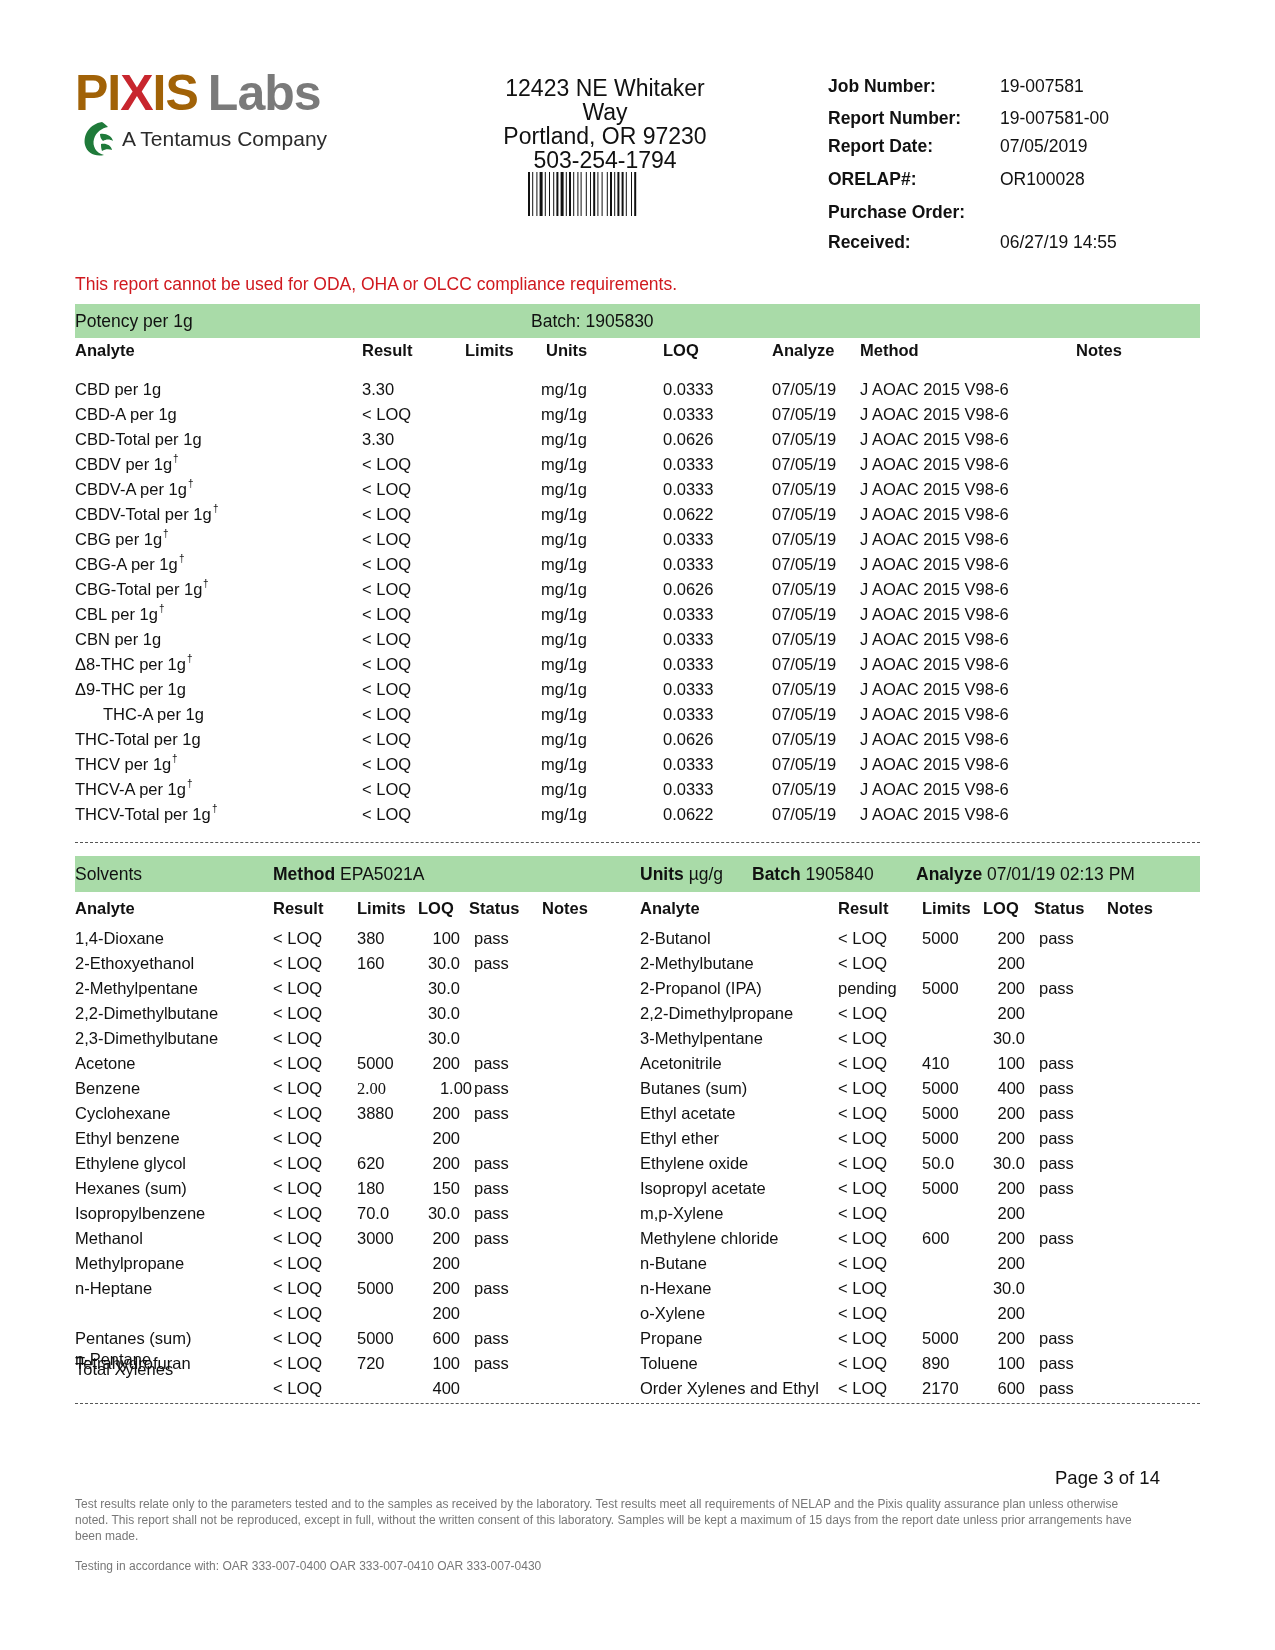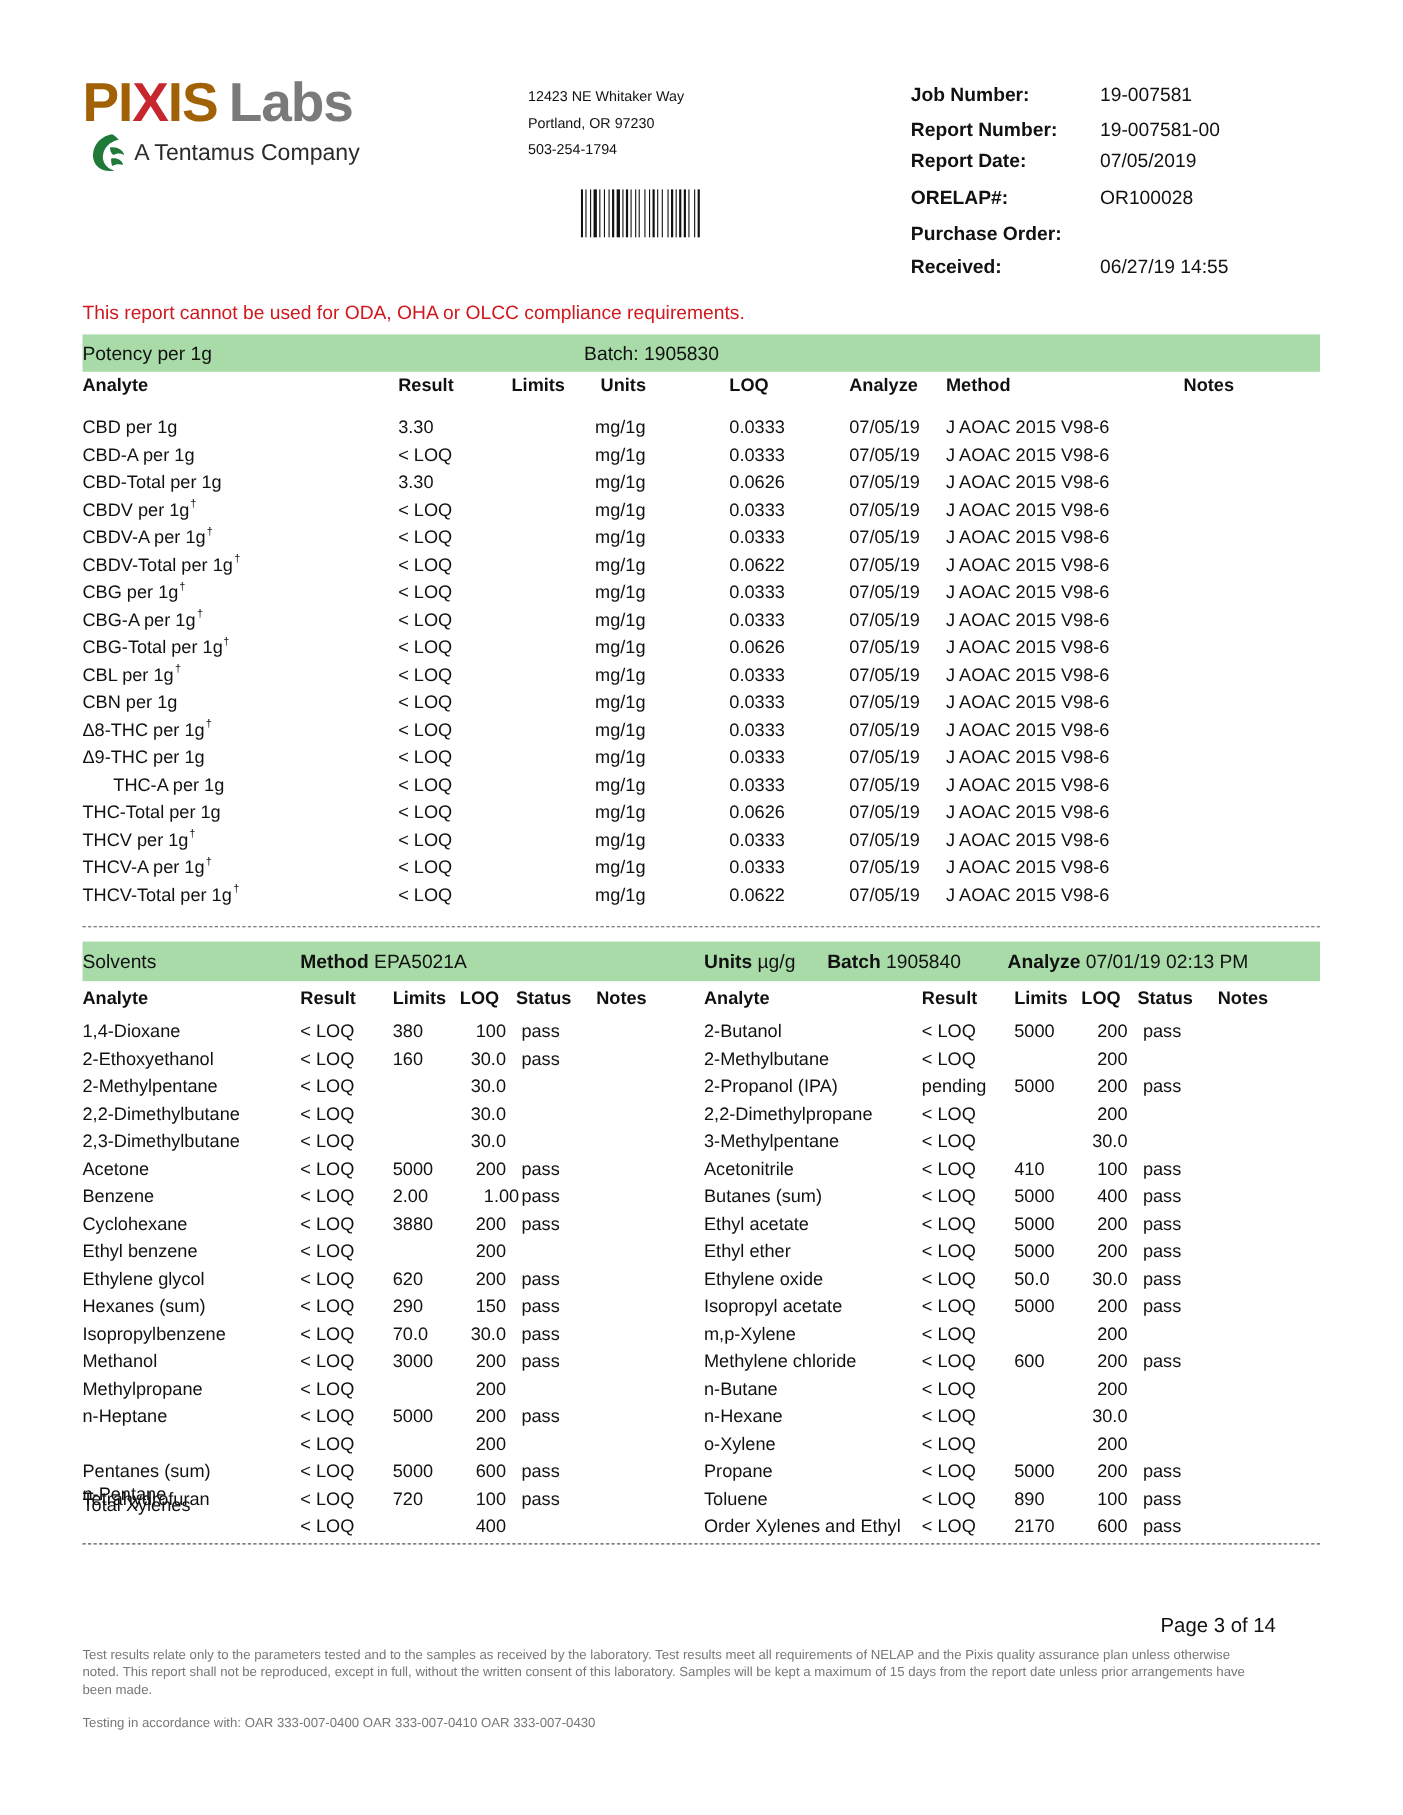--- a/index.html
+++ b/index.html
@@ -7,21 +7,21 @@
          font-family: "Liberation Sans", "DejaVu Sans", sans-serif; color: #111; }
   .abs { position: absolute; }
   
   .logo-main { left: 75px; top: 68px; font-size: 50px; font-weight: bold; letter-spacing: -1px; line-height: 1; }
   .logo-main .pi { color: #a16207; margin-top: 11px; }
   .logo-main .x { color: #c8262e; }
   .logo-main .labs { color: #7a7a7a; font-weight: bold; margin-left: 10px; }
   .logo-sub { left: 82px; top: 120px; font-size: 21px; color: #2b2b2b; display: flex; align-items: center; gap: 6px; }
   .leaf { width: 34px; height: 38px; }
   
-  .addr { left: 480px; top: 76px; width: 250px; text-align: left; font-size: 13px; line-height: 24px; }
+  .addr { left: 480px; top: 76px; width: 250px; text-align: center; font-size: 23px; line-height: 24px; }
   .barcode { left: 528px; top: 172px; width: 142px; height: 44px; }
   
   .info { left: 828px; top: 76px; font-size: 17.5px; }
   .info-row { position: absolute; white-space: nowrap; }
   .info-row .lbl { position: absolute; left: 0; font-weight: bold; }
   .info-row .val { position: absolute; left: 172px; }
   
   .warning { left: 75px; top: 274px; font-size: 17.5px; color: #d0191f; }
   
   .bar { left: 75px; width: 1125px; height: 34px; background: #a9dba8; font-size: 17.5px; }
@@ -392,21 +392,21 @@
       <span class="cell" style="left: 75px; top: 1054px;">Acetone</span>
       <span class="cell" style="left: 273px; top: 1054px;">&lt; LOQ</span>
       <span class="cell" style="left: 357px; top: 1054px;">5000</span>
       <span class="cell r" style="left: 412px; top: 1054px; width: 48px;">200</span>
       <span class="cell" style="left: 474px; top: 1054px;">pass</span>
       <span class="cell" style="left: 542px; top: 1054px;"></span>
     </div>
     <div>
       <span class="cell" style="left: 75px; top: 1079px;">Benzene</span>
       <span class="cell" style="left: 273px; top: 1079px;">&lt; LOQ</span>
-      <span class="cell" style="left: 357px; top: 1079px;">2.00</span>
+      <span class="cell" style="left: 357px; top: 1079px; font-family: Liberation Serif, serif;">2.00</span>
       <span class="cell r" style="left: 424px; top: 1079px; width: 48px;">1.00</span>
       <span class="cell" style="left: 474px; top: 1079px;">pass</span>
       <span class="cell" style="left: 542px; top: 1079px;"></span>
     </div>
     <div>
       <span class="cell" style="left: 75px; top: 1104px;">Cyclohexane</span>
       <span class="cell" style="left: 273px; top: 1104px;">&lt; LOQ</span>
       <span class="cell" style="left: 357px; top: 1104px;">3880</span>
       <span class="cell r" style="left: 412px; top: 1104px; width: 48px;">200</span>
       <span class="cell" style="left: 474px; top: 1104px;">pass</span>
@@ -424,21 +424,21 @@
       <span class="cell" style="left: 75px; top: 1154px;">Ethylene glycol</span>
       <span class="cell" style="left: 273px; top: 1154px;">&lt; LOQ</span>
       <span class="cell" style="left: 357px; top: 1154px;">620</span>
       <span class="cell r" style="left: 412px; top: 1154px; width: 48px;">200</span>
       <span class="cell" style="left: 474px; top: 1154px;">pass</span>
       <span class="cell" style="left: 542px; top: 1154px;"></span>
     </div>
     <div>
       <span class="cell" style="left: 75px; top: 1179px;">Hexanes (sum)</span>
       <span class="cell" style="left: 273px; top: 1179px;">&lt; LOQ</span>
-      <span class="cell" style="left: 357px; top: 1179px;">290</span>
+      <span class="cell" style="left: 357px; top: 1179px;">180</span>
       <span class="cell r" style="left: 412px; top: 1179px; width: 48px;">150</span>
       <span class="cell" style="left: 474px; top: 1179px;">pass</span>
       <span class="cell" style="left: 542px; top: 1179px;"></span>
     </div>
     <div>
       <span class="cell" style="left: 75px; top: 1204px;">Isopropylbenzene</span>
       <span class="cell" style="left: 273px; top: 1204px;">&lt; LOQ</span>
       <span class="cell" style="left: 357px; top: 1204px;">70.0</span>
       <span class="cell r" style="left: 412px; top: 1204px; width: 48px;">30.0</span>
       <span class="cell" style="left: 474px; top: 1204px;">pass</span>

